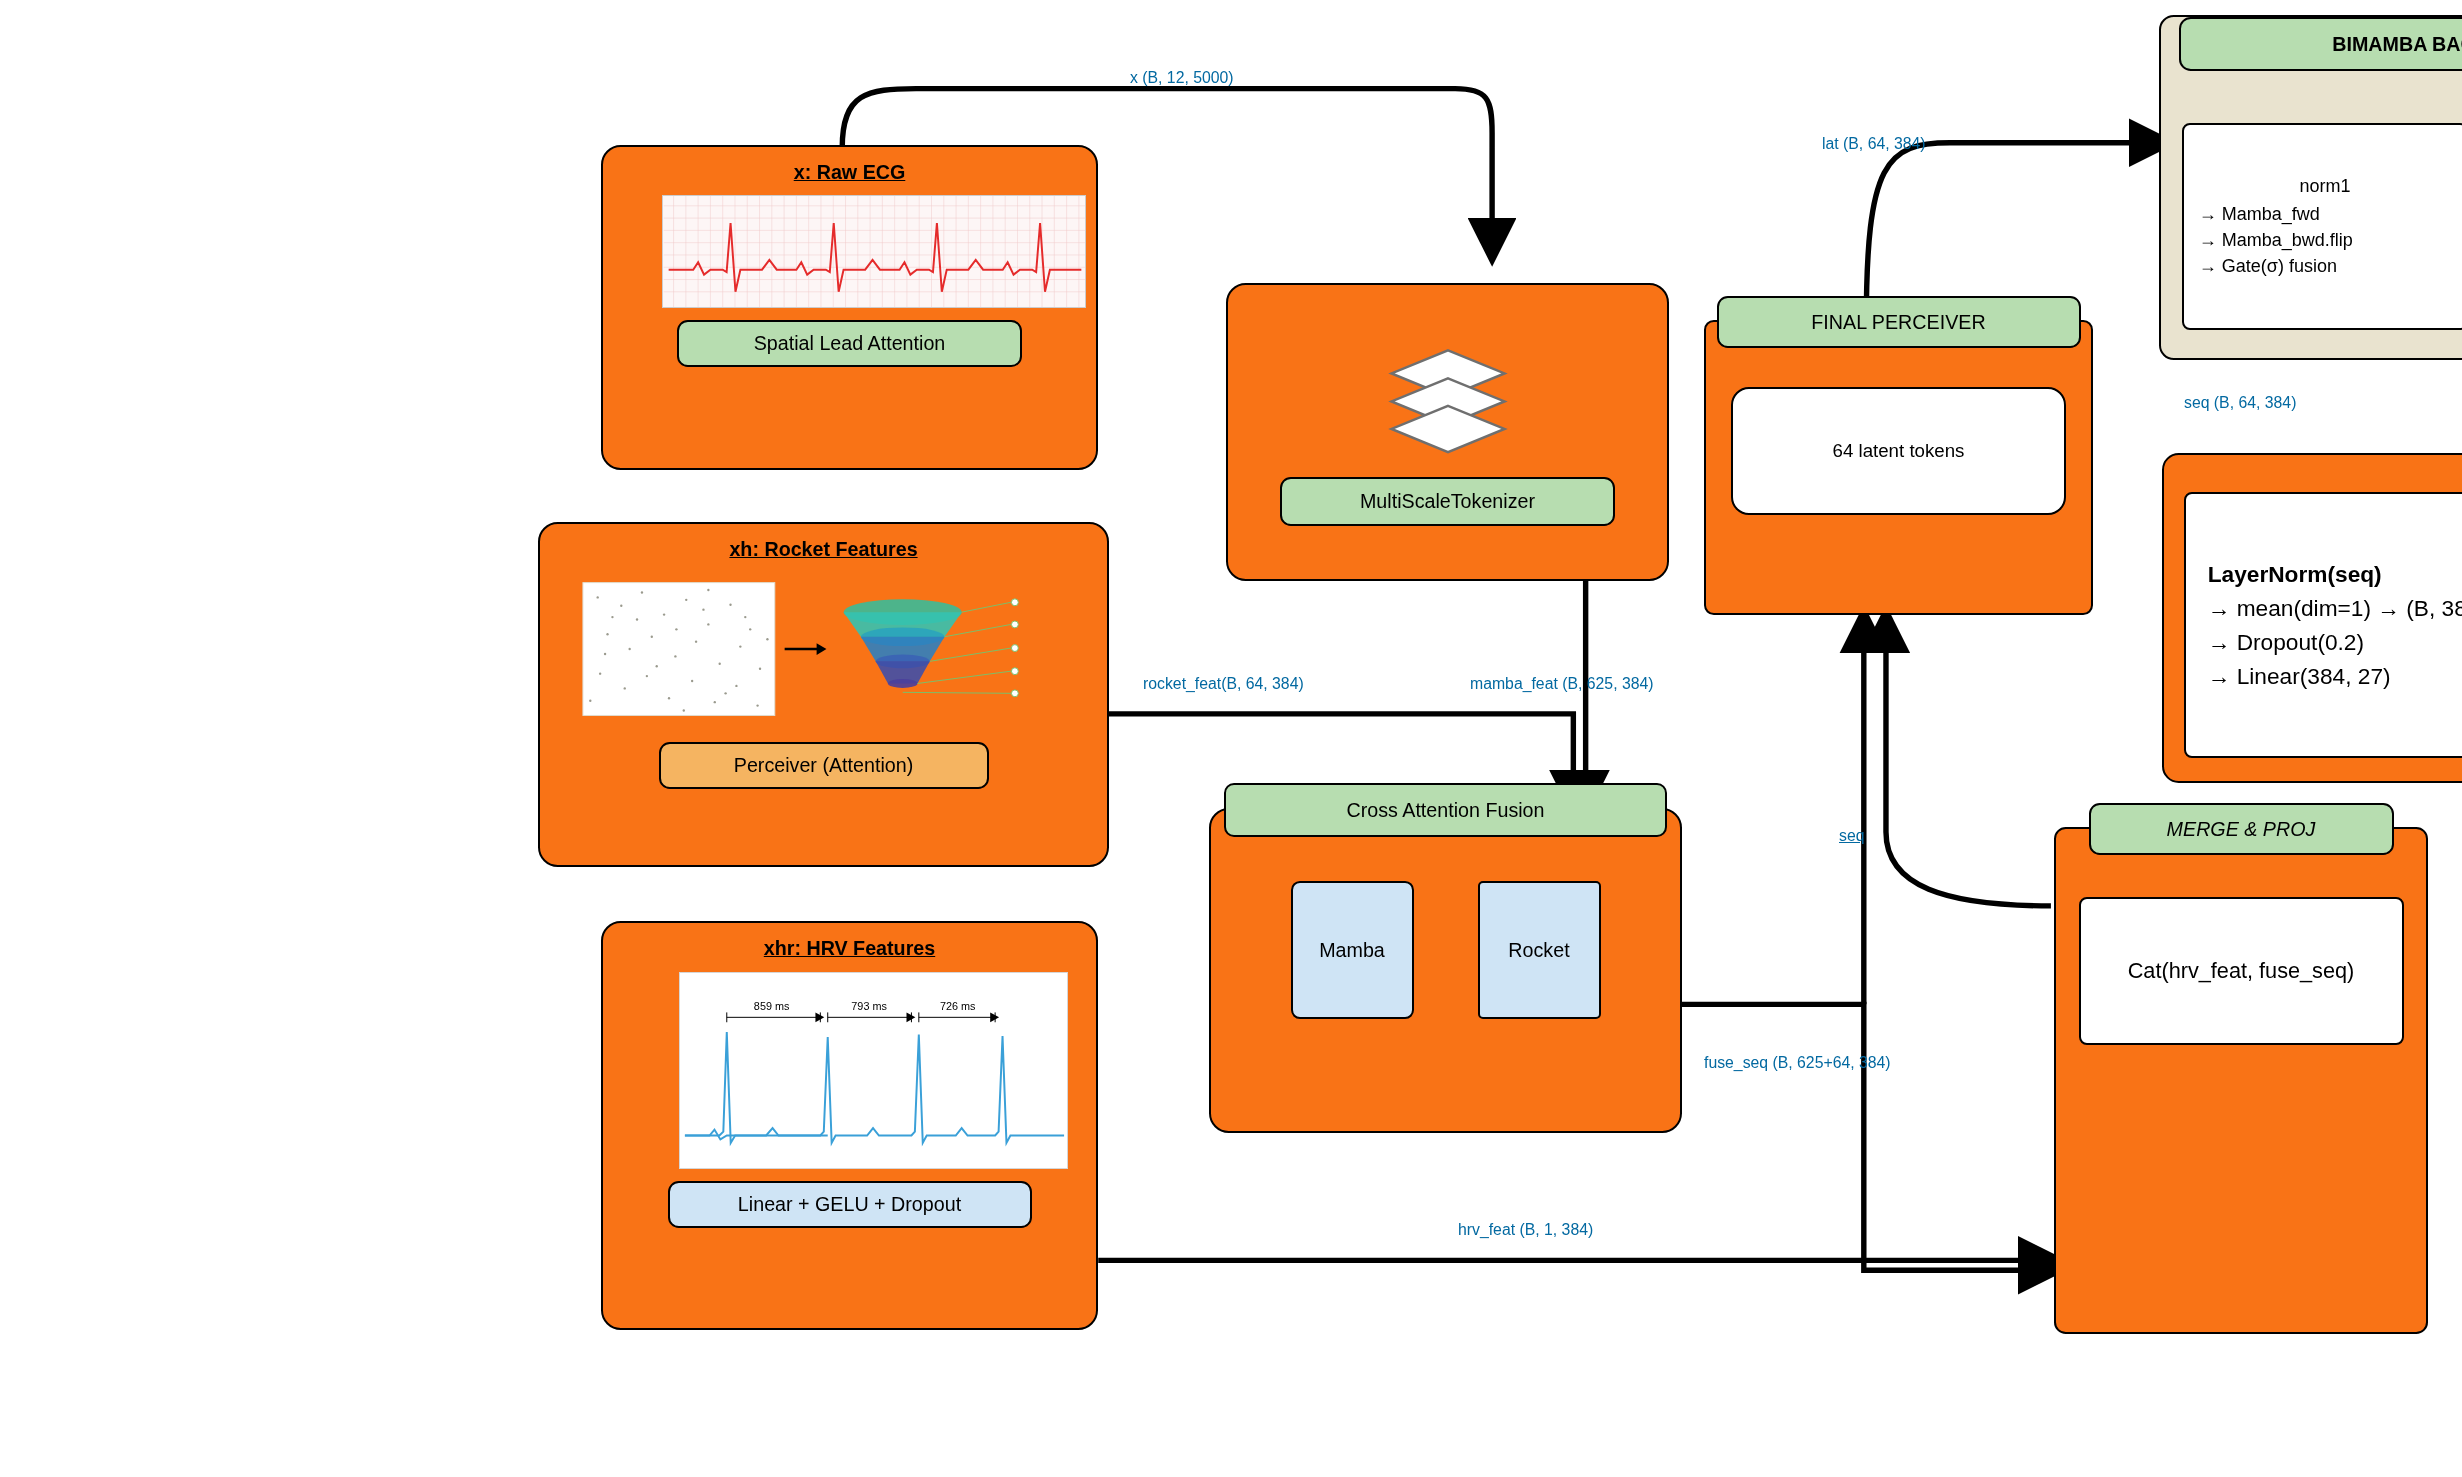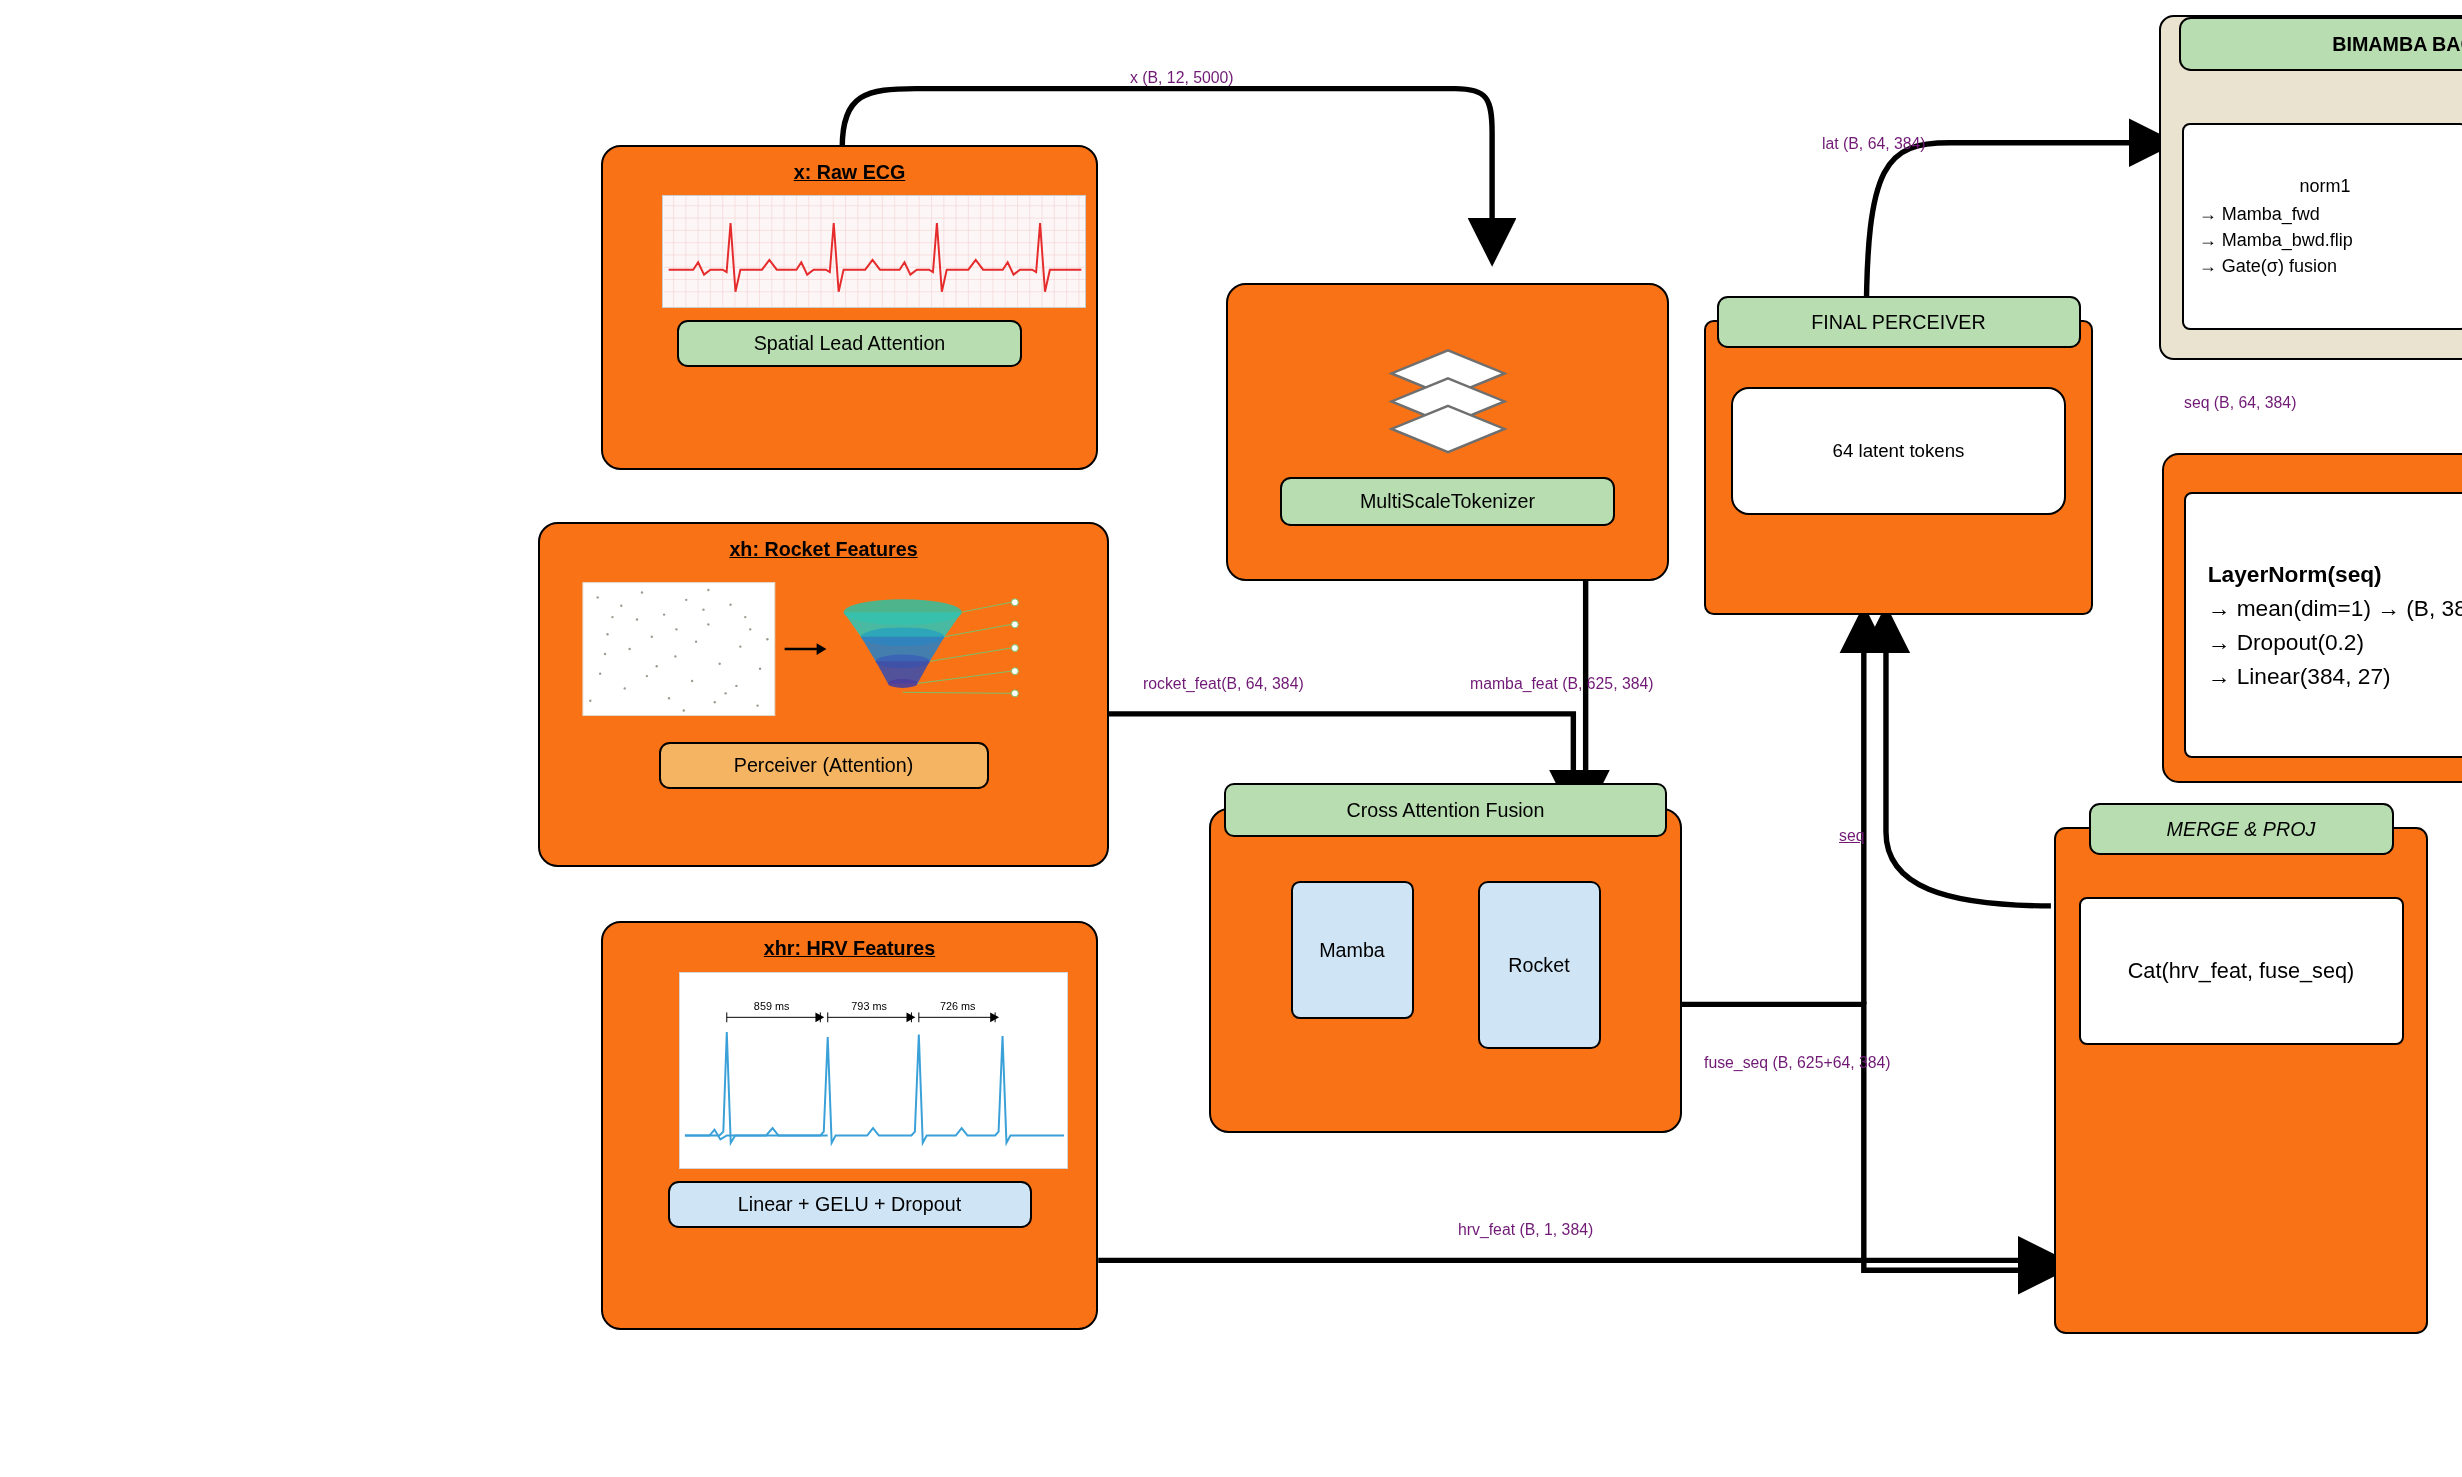--- a/index.html
+++ b/index.html
@@ -44,21 +44,21 @@
     text-align: center;
     font-size: 19.7px;
     color: #000;
   }
   .pill.green { background: #b7ddb0; }
   .pill.orange { background: #f5b461; }
   .pill.blue { background: #cfe4f5; }
   .label {
     position: absolute;
     font-size: 15.8px;
-    color: #701a75;
+    color: #0369a1;
     white-space: nowrap;
   }
   .white-box {
     box-sizing: border-box;
     background: #ffffff;
     border: 2px solid #000;
     border-radius: 7.9px;
     display: flex;
     flex-direction: column;
     justify-content: center;
@@ -264,21 +264,21 @@
         <path d="M130,128 L245,175 L130,222 L15,175 z" fill="#ffffff" stroke="#6f6f6f" stroke-width="5"></path>
       </svg>
     </div>
     <div class="pill green" style="width:335px; height:49px; margin-top:19.7px;">MultiScaleTokenizer</div>
   </div>
 
   <div class="node" style="left:1209px; top:808px; width:473px; height:325px; padding:0; justify-content:flex-start;">
     <div class="pill green" style="width:443px; height:54px; margin-top:-27px; border-radius:10px;">Cross Attention Fusion</div>
     <div style="display:flex; gap:64px; margin-top:44px;">
       <div class="pill blue" style="width:123px; height:138px; border-radius:8.9px;">Mamba</div>
-      <div class="pill blue" style="width:123px; height:168px; border-radius:10px;">Rocket</div>
+      <div class="pill blue" style="width:123px; height:138px; border-radius:5px;">Rocket</div>
     </div>
   </div>
 
   <div class="node" style="left:1704px; top:320px; width:389px; height:295px; padding:0; border-radius:9.8px; justify-content:flex-start;">
     <div class="pill green" style="width:364px; height:52px; margin-top:-25.6px; border-radius:10.8px;">FINAL PERCEIVER</div>
     <div class="white-box" style="width:335px; height:128px; margin-top:39px; align-items:center; text-align:center;border-radius:18px;">64 latent tokens</div>
   </div>
 
   <div class="hdr-box" style="left:2159px; top:14.8px; width:660px; height:345px;"></div>
   <div class="pill green" style="position:absolute; left:2179px; top:17px; width:623px; height:54px; font-weight:bold; border-radius:11.8px;">BIMAMBA BACKBONE (16 layers)</div>

